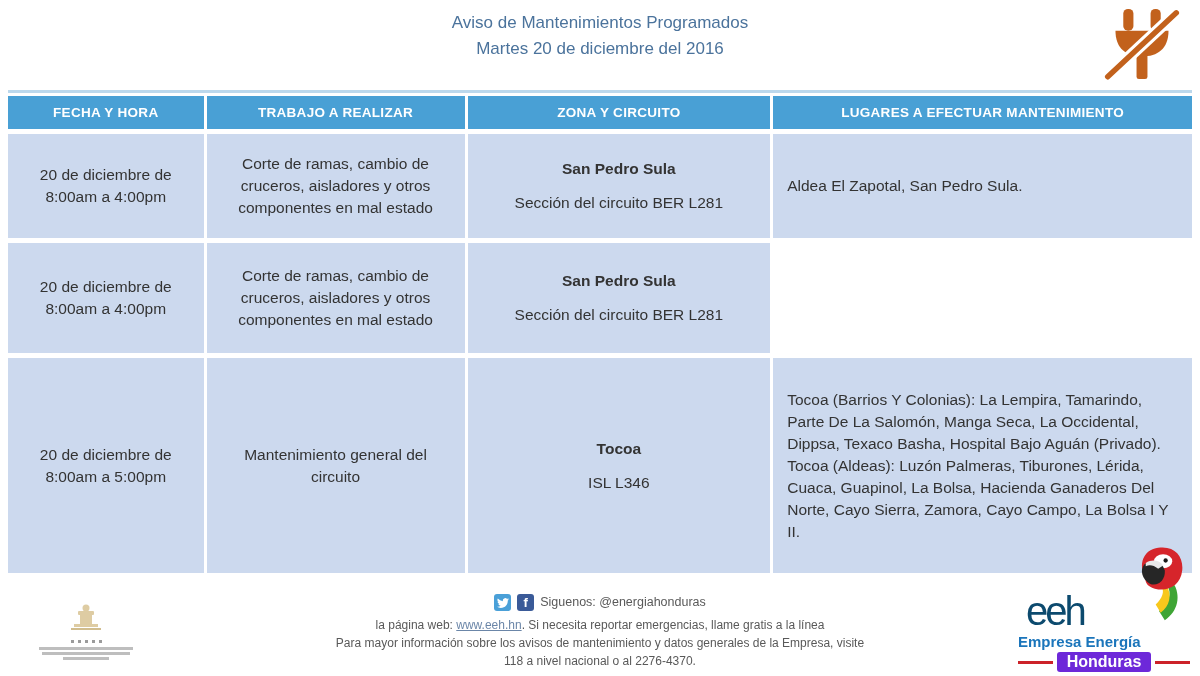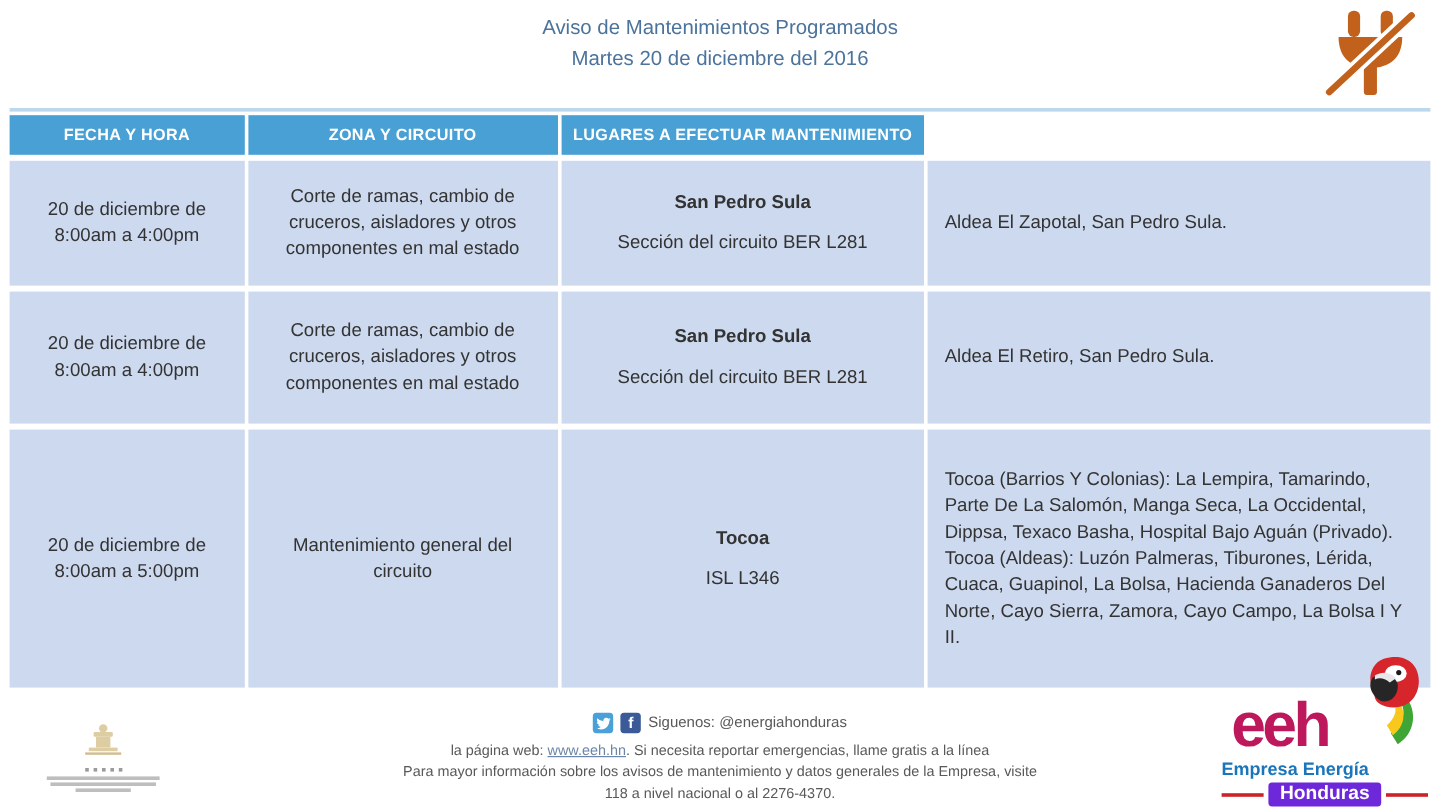--- a/index.html
+++ b/index.html
@@ -48,22 +48,22 @@
   }
   .social-row{display:flex;justify-content:center;align-items:center;gap:6px;margin-bottom:4px;font-size:12.5px;color:#595959;}
   .icon-sq{width:17px;height:17px;border-radius:3px;display:flex;align-items:center;justify-content:center;}
   .tw{background:#4aa0d8;}
   .fb{background:#3a5a98;color:#fff;font-weight:bold;font-size:13px;font-family:"Liberation Sans",sans-serif;}
   .web-link{color:#6b86a8;text-decoration:underline;cursor:pointer;}
   
   .eeh-logo{position:absolute;right:10px;bottom:4px;width:172px;z-index:5;}
   .eeh-top{position:relative;height:80px;}
   .eeh-word{
-    position:absolute;left:8px;bottom:-6px;color:#be185d;font-weight:bold;
-    font-size:52px;letter-spacing:-3px;line-height:1;
+    position:absolute;left:8px;bottom:-6px;color:#0c4a6e;font-weight:normal;
+    font-size:40px;letter-spacing:-3px;line-height:1;
   }
   .parrot{position:absolute;right:2px;top:0;width:58px;height:84px;}
   .eeh-sub{color:#1b75bb;font-weight:bold;font-size:15px;text-align:left;margin-top:8px;}
   .ribbon{display:flex;align-items:center;gap:4px;margin-top:2px;}
   .rline{flex:1;height:3px;background:#cc2229;}
   .rband{background:#6d28d9;color:#fff;font-weight:bold;font-size:16px;padding:1px 10px;border-radius:3px;}
 </style>
 </head>
 <body>
 
@@ -83,20 +83,21 @@
     <line x1="6" y1="92" x2="94" y2="10" stroke="#ffffff" stroke-width="15"></line>
     <line x1="6" y1="92" x2="94" y2="10" stroke="#c2611c" stroke-width="7" stroke-linecap="round"></line>
   </svg>
 </div>
 
 <div class="table-wrap">
   <div class="top-line"></div>
 
   <div class="trow">
     <div class="hcell">FECHA Y HORA</div>
+    <div class="hcell">TRABAJO A REALIZAR</div>
     <div class="hcell">ZONA Y CIRCUITO</div>
     <div class="hcell">LUGARES A EFECTUAR MANTENIMIENTO</div>
   </div>
 
   <div class="trow r1">
     <div class="cell">20 de diciembre de 8:00am a 4:00pm</div>
     <div class="cell">Corte de ramas, cambio de cruceros, aisladores y otros componentes en mal estado</div>
     <div class="cell">
       <div class="zona">San Pedro Sula</div>
       <div class="circuito">Sección del circuito BER L281</div>
@@ -104,21 +105,20 @@
     <div class="cell left">Aldea El Zapotal, San Pedro Sula.</div>
   </div>
 
   <div class="trow r2">
     <div class="cell">20 de diciembre de 8:00am a 4:00pm</div>
     <div class="cell">Corte de ramas, cambio de cruceros, aisladores y otros componentes en mal estado</div>
     <div class="cell">
       <div class="zona">San Pedro Sula</div>
       <div class="circuito">Sección del circuito BER L281</div>
     </div>
-    <div class="cell left">Aldea El Retiro, San Pedro Sula.</div>
   </div>
 
   <div class="trow r3">
     <div class="cell">20 de diciembre de 8:00am a 5:00pm</div>
     <div class="cell">Mantenimiento general del circuito</div>
     <div class="cell">
       <div class="zona">Tocoa</div>
       <div class="circuito">ISL L346</div>
     </div>
     <div class="cell left">Tocoa (Barrios Y Colonias): La Lempira, Tamarindo, Parte De La Salomón, Manga Seca, La Occidental, Dippsa, Texaco Basha, Hospital Bajo Aguán (Privado). Tocoa (Aldeas): Luzón Palmeras, Tiburones, Lérida, Cuaca, Guapinol, La Bolsa, Hacienda Ganaderos Del Norte, Cayo Sierra, Zamora, Cayo Campo, La Bolsa I Y II.</div>

